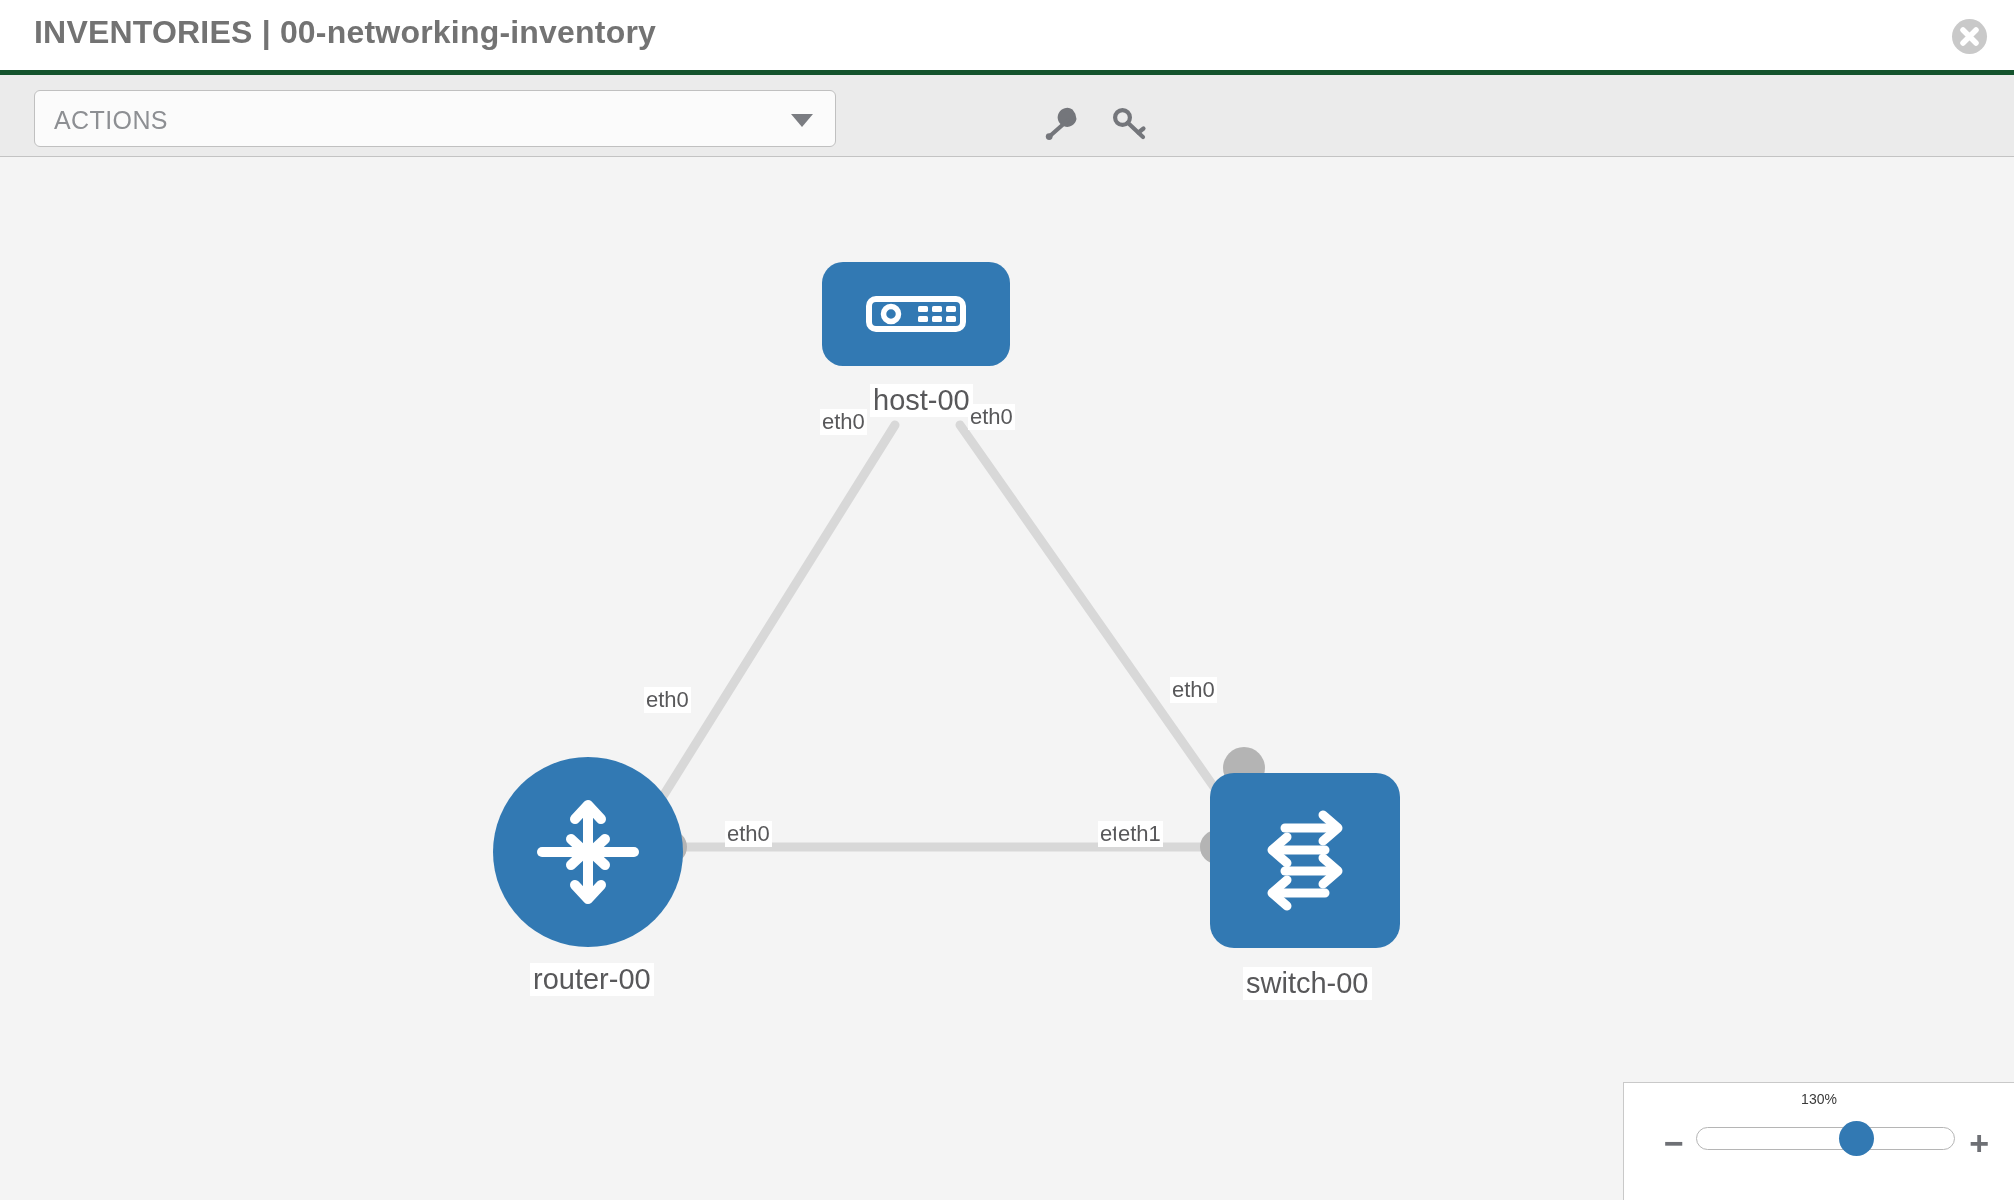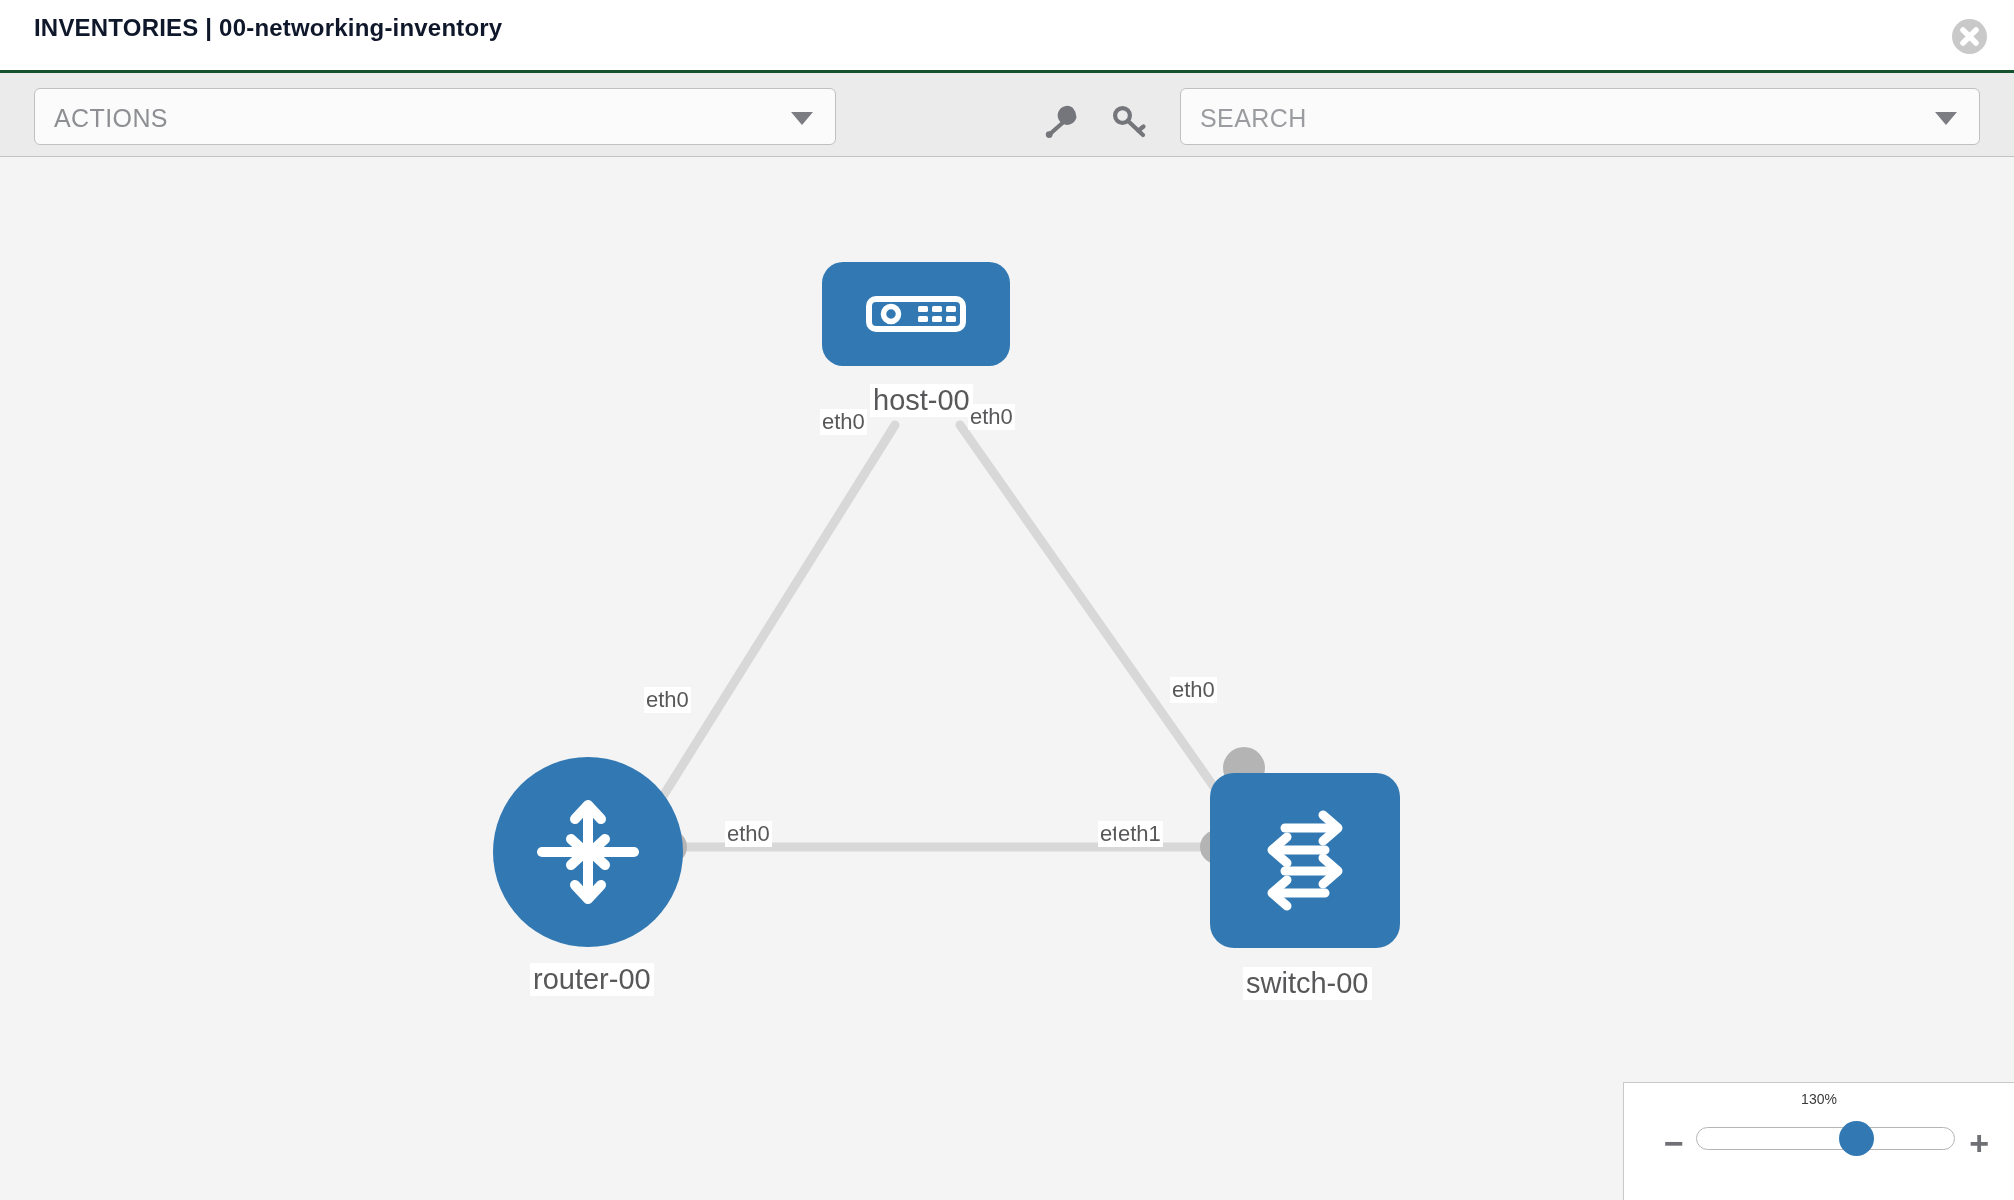--- a/index.html
+++ b/index.html
@@ -17,41 +17,41 @@
   }
 
   
   .header {
     position: absolute; left: 0; top: 0;
     width: 2014px; height: 70px;
     background: #ffffff;
   }
   .header-title {
     position: absolute; left: 34px; top: 14px;
-    font-size: 24px;
+    font-size: 32px;
     font-weight: bold;
-    color: #0f172a;
+    color: #737373;
     letter-spacing: 0.2px;
     white-space: nowrap;
   }
   .close-btn {
     position: absolute; right: 27px; top: 19px;
     width: 35px; height: 35px;
     border-radius: 50%;
     background: #c9c9c9;
     cursor: pointer;
   }
   .close-btn svg { display: block; }
 
   
   .toolbar {
     position: absolute; left: 0; top: 70px;
     width: 2014px; height: 87px;
     background: #ebebeb;
-    border-top: 3px solid #14532d;
+    border-top: 5px solid #14532d;
     border-bottom: 1px solid #c3c3c3;
   }
   .actions-select {
     position: absolute; left: 34px; top: 15px;
     width: 802px; height: 57px;
     background: #fbfbfb;
     border: 1px solid #c0c0c0;
     border-radius: 6px;
     cursor: pointer;
   }
@@ -220,24 +220,20 @@
     <div class="tool-icon key-icon">
       <svg width="40" height="36" viewBox="0 0 40 36" aria-hidden="true">
         <g stroke="#74767b" stroke-width="4.2" fill="none" stroke-linecap="round">
           <circle cx="12.5" cy="12.5" r="7.4"></circle>
           <path d="M17.8 17.8 L33 32"></path>
           <path d="M28.5 27.5 L33.5 23.5"></path>
         </g>
       </svg>
     </div>
 
-    <div class="search-box">
-      <span class="search-label">SEARCH</span>
-      <span class="caret search-caret"></span>
-    </div>
   </div>
 
   <div class="canvas">
 
     <svg class="topology-svg" viewBox="0 0 2014 1043">
       <g stroke="#d8d8d8" stroke-width="9" fill="none" stroke-linecap="round">
         <line x1="895" y1="268" x2="650" y2="660"></line>
         <line x1="960" y1="268" x2="1235" y2="660"></line>
         <line x1="660" y1="690" x2="1240" y2="690"></line>
       </g>

